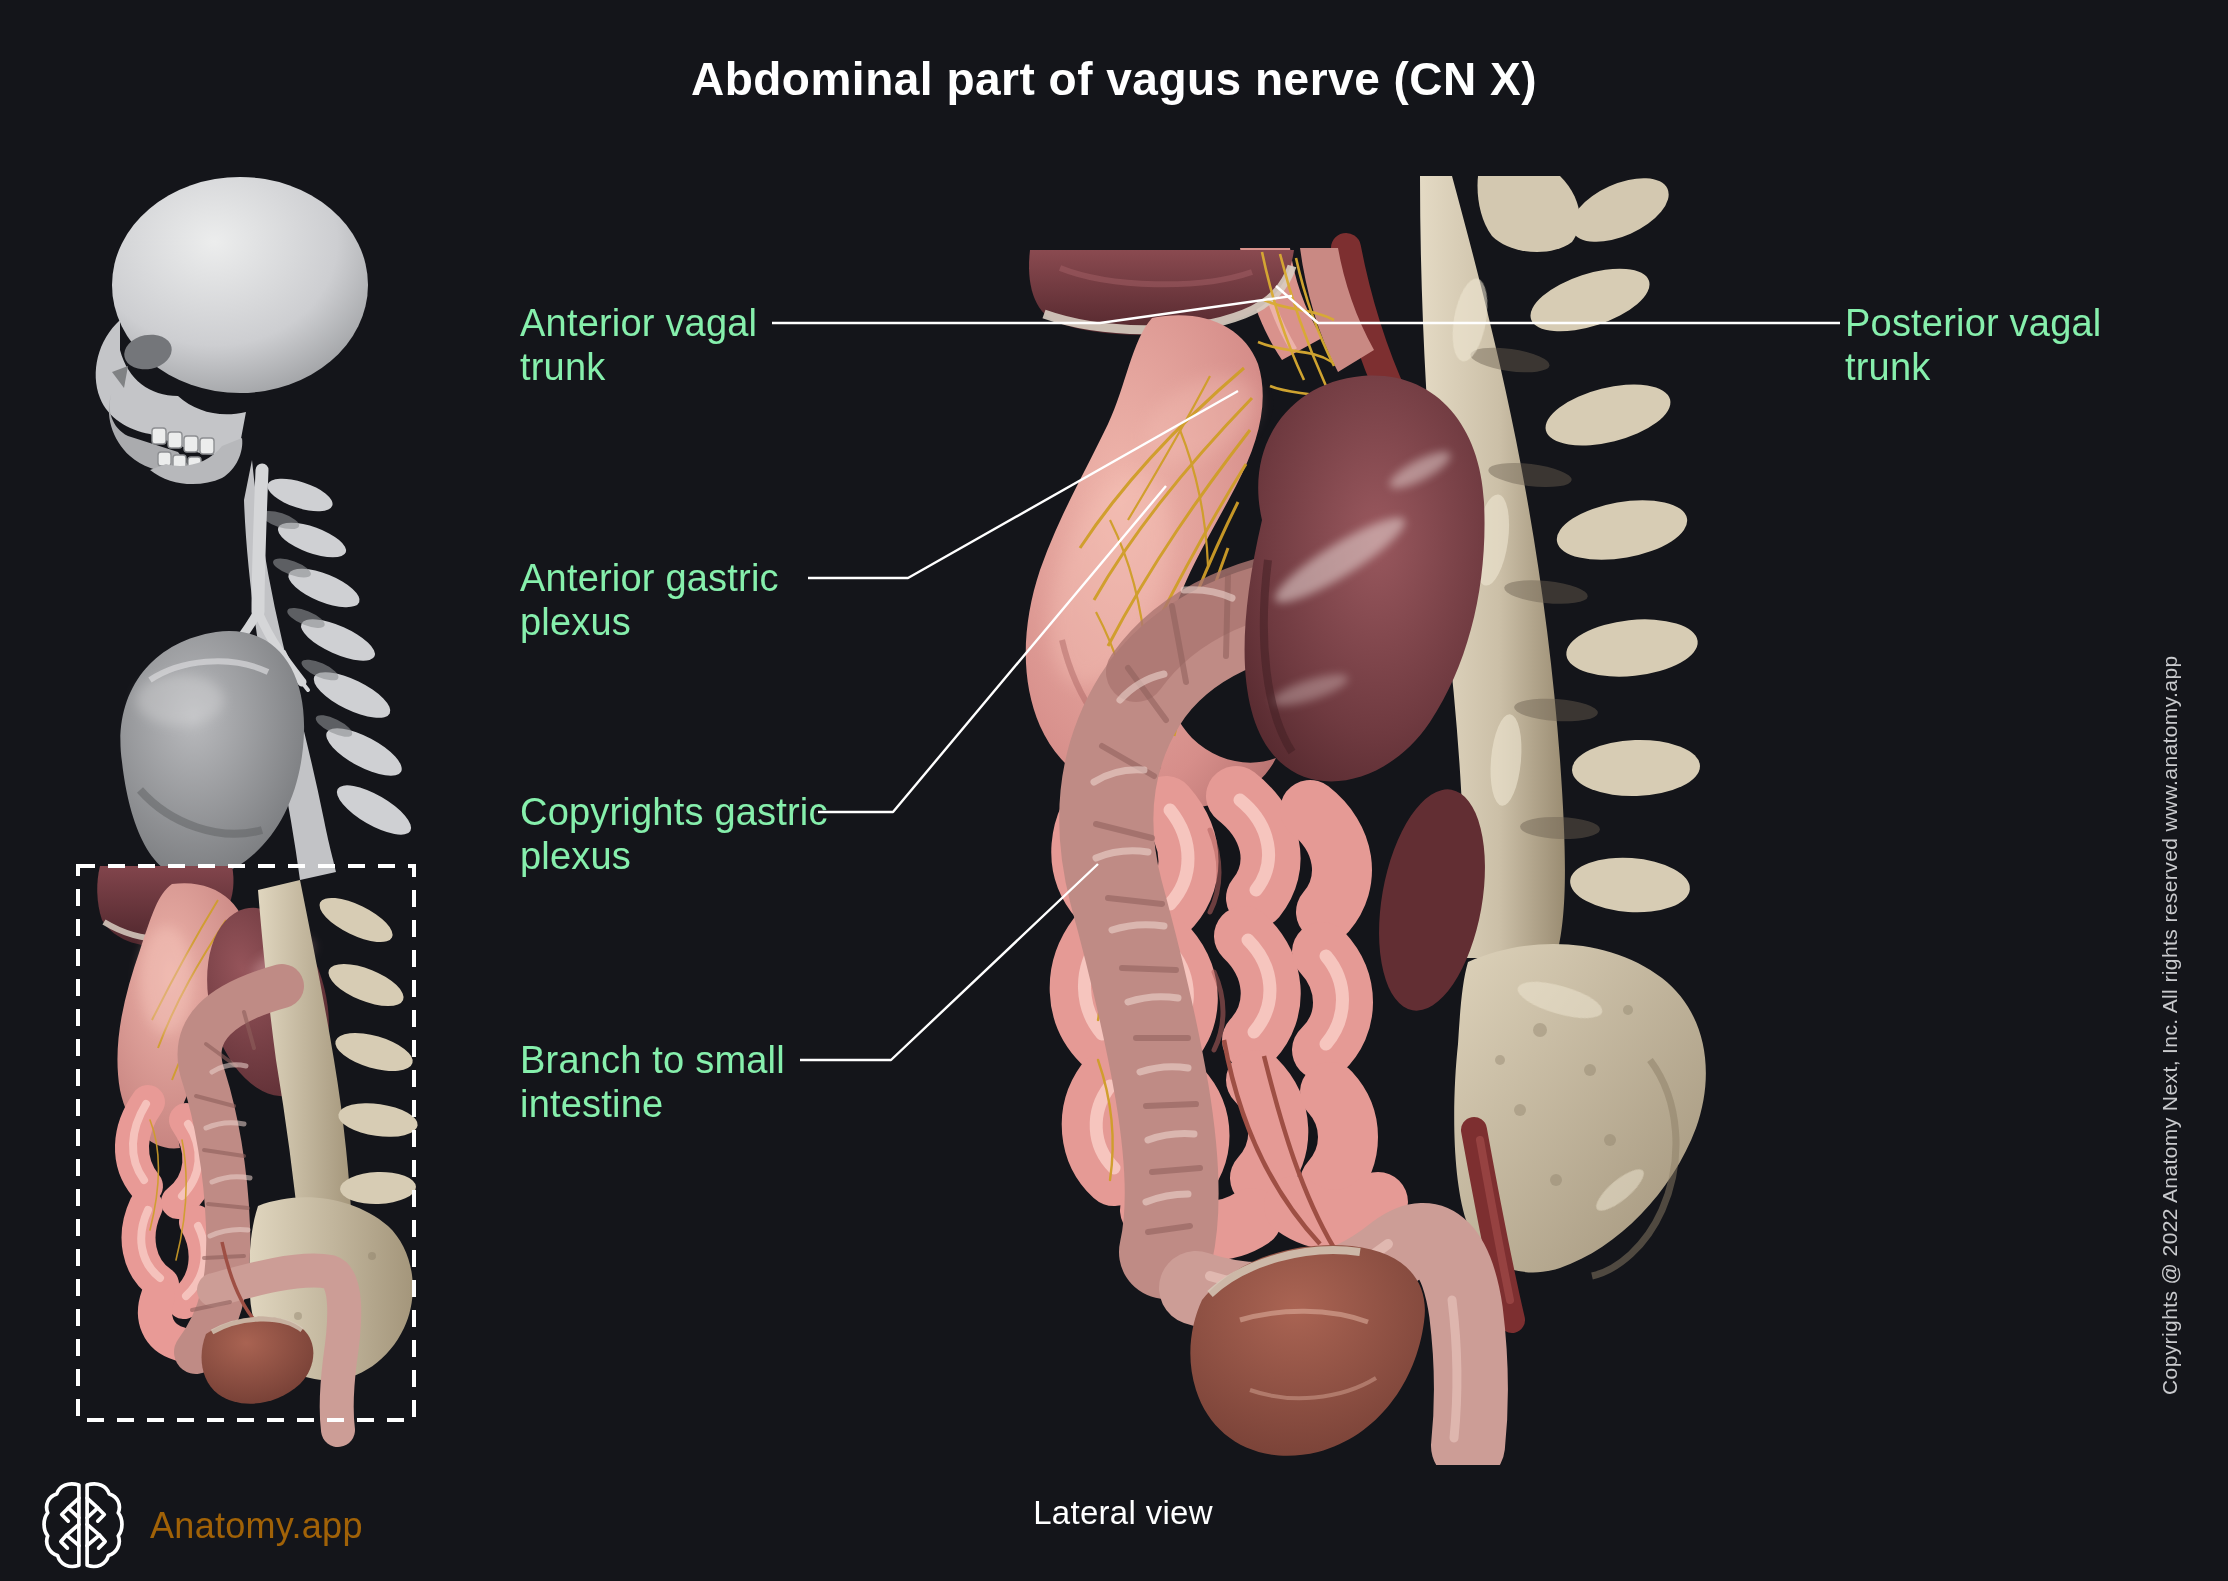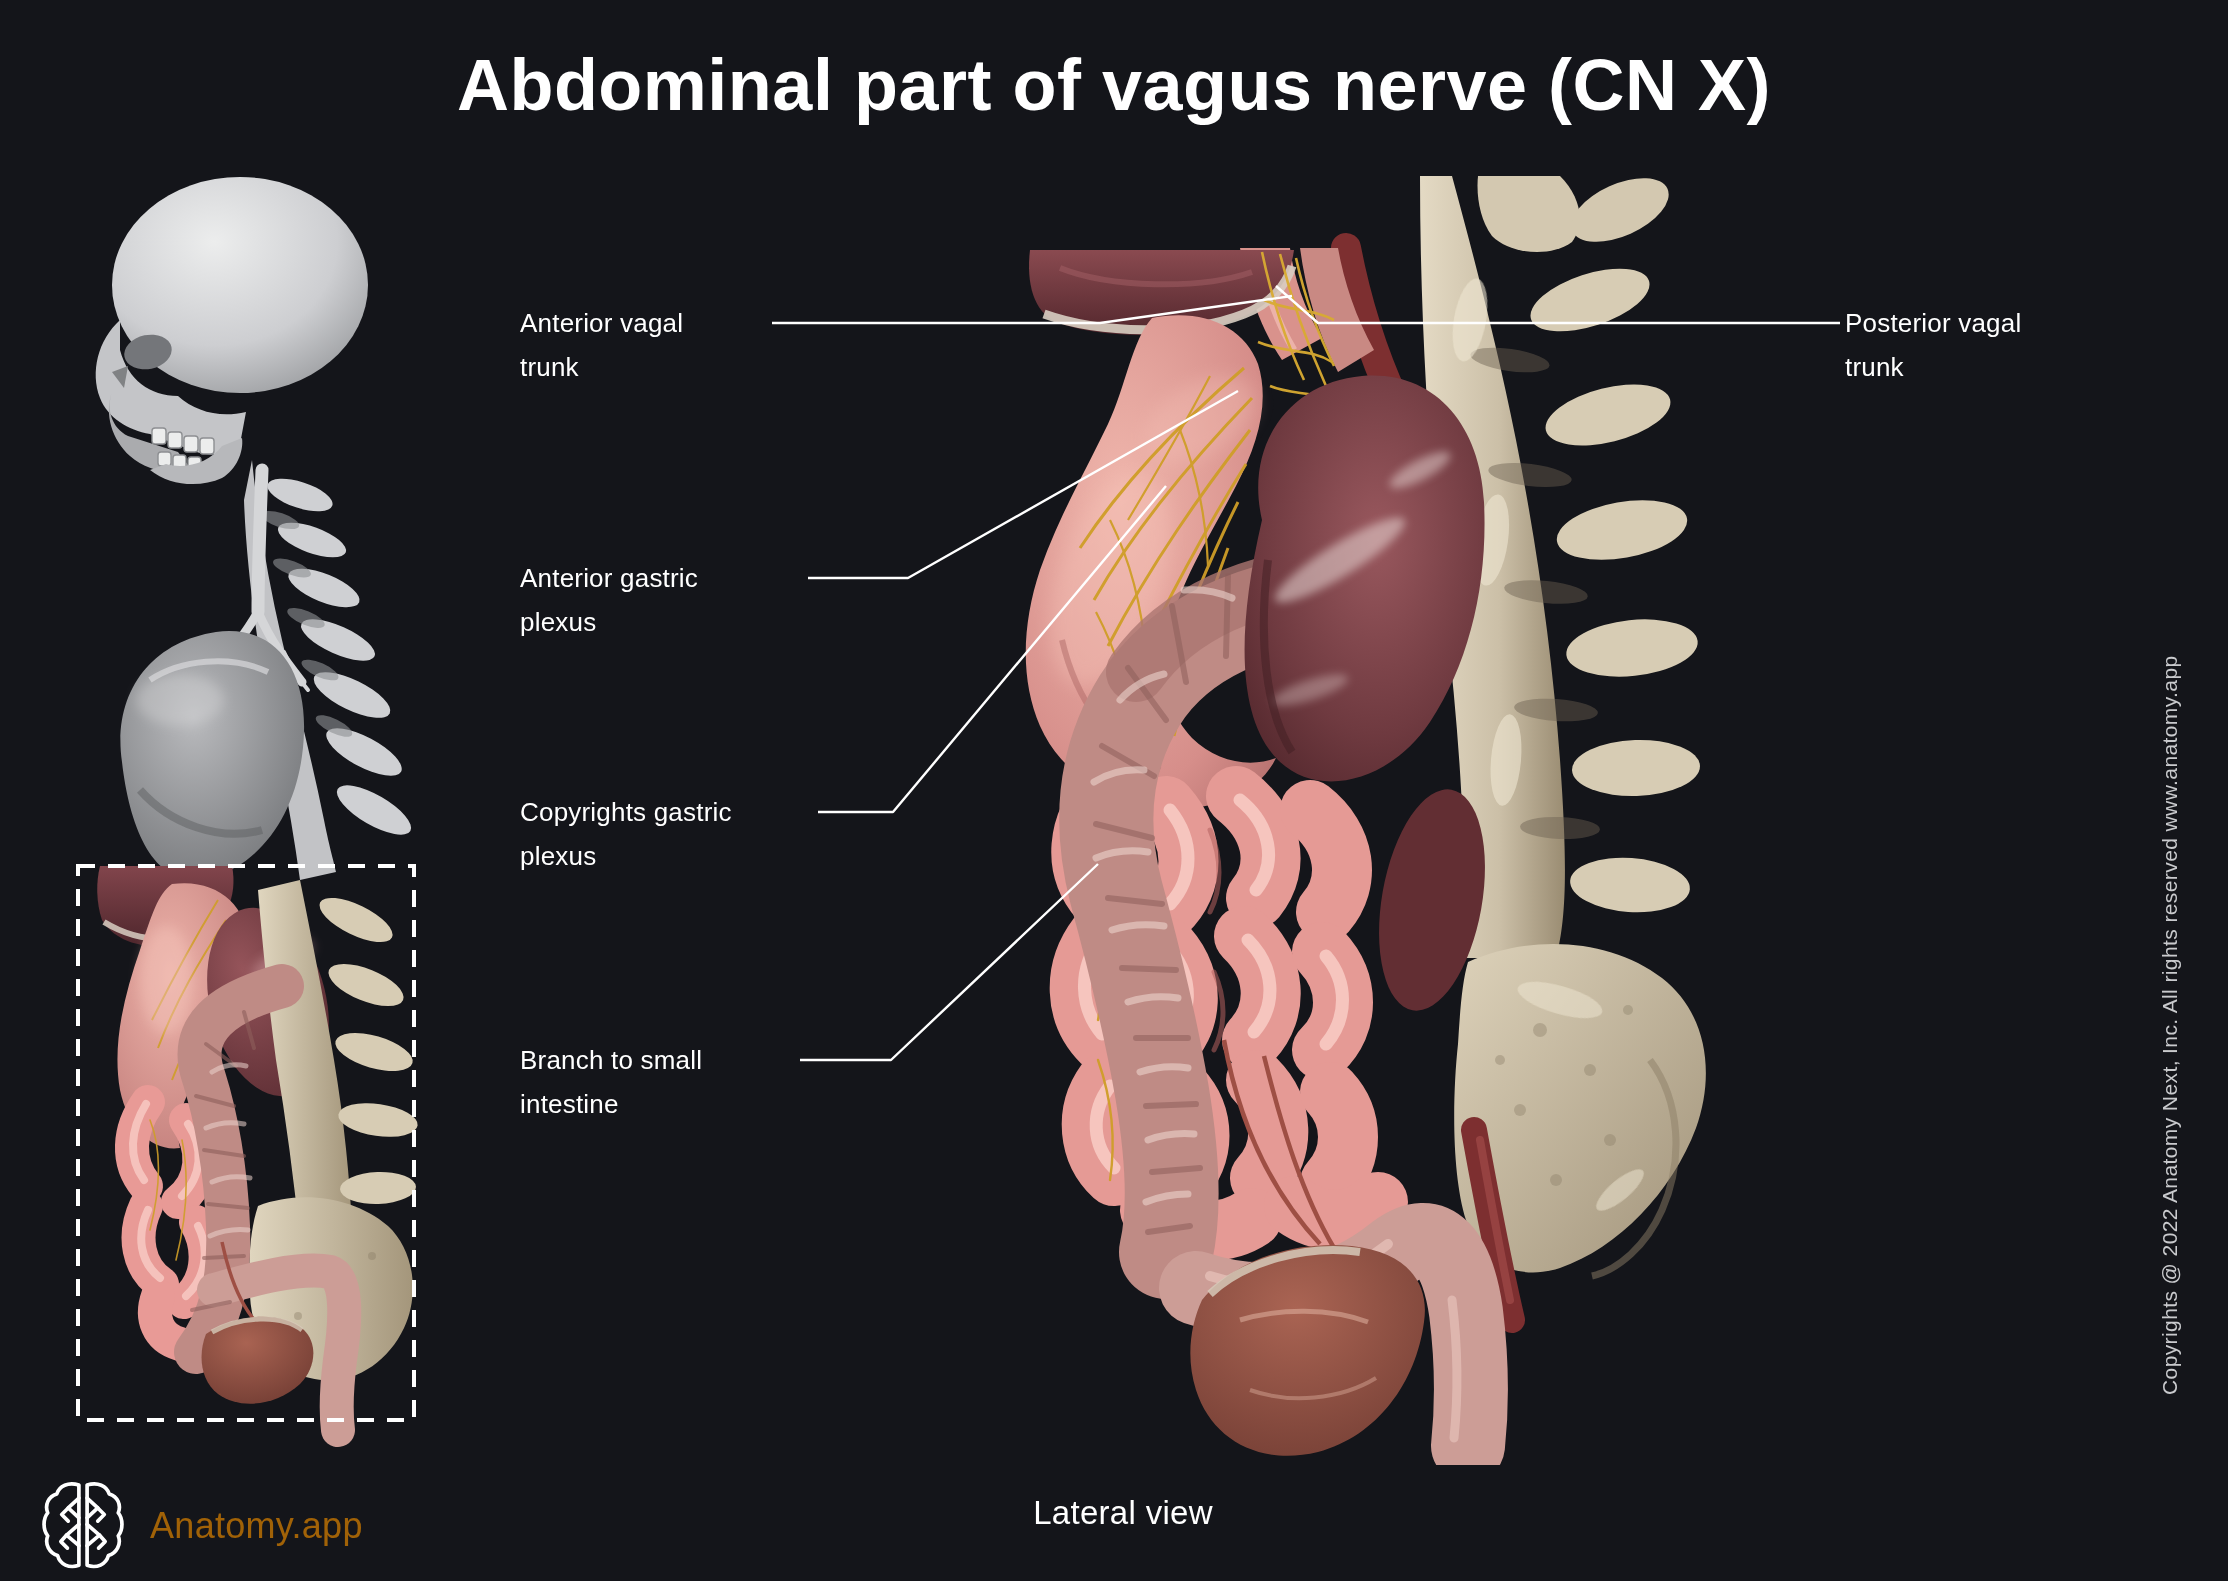--- a/index.html
+++ b/index.html
@@ -3,26 +3,26 @@
 <meta charset="utf-8">
 <style>
   html,body{margin:0;padding:0;background:#0c0d10;}
   .page{
     position:relative;width:2228px;height:1581px;overflow:hidden;
     background:#14151a;
     font-family:"Liberation Sans",sans-serif;
     -webkit-font-smoothing:antialiased;
   }
   .page-title{
-    position:absolute;left:0;right:0;top:36px;margin:8px;
-    text-align:center;color:#ffffff;font-size:72px;font-weight:700;
+    position:absolute;left:0;right:0;top:36px;margin:16px;
+    text-align:center;color:#ffffff;font-size:46px;font-weight:700;
     letter-spacing:.5px;
   }
   .anat-label{
-    position:absolute;color:#ffffff;font-size:26px;line-height:44px;
+    position:absolute;color:#86efac;font-size:38px;line-height:44px;
     font-weight:400;white-space:pre-line;letter-spacing:.2px;
   }
   #lbl-anterior-vagal{left:520px;top:301px;}
   #lbl-anterior-gastric{left:520px;top:556px;}
   #lbl-posterior-gastric{left:520px;top:790px;}
   #lbl-branch-small{left:520px;top:1038px;}
   #lbl-posterior-vagal{left:1845px;top:301px;}
   .leaders{position:absolute;left:0;top:0;pointer-events:none;}
   .view-caption{
     position:absolute;left:1123px;top:1494px;transform:translateX(-50%);

